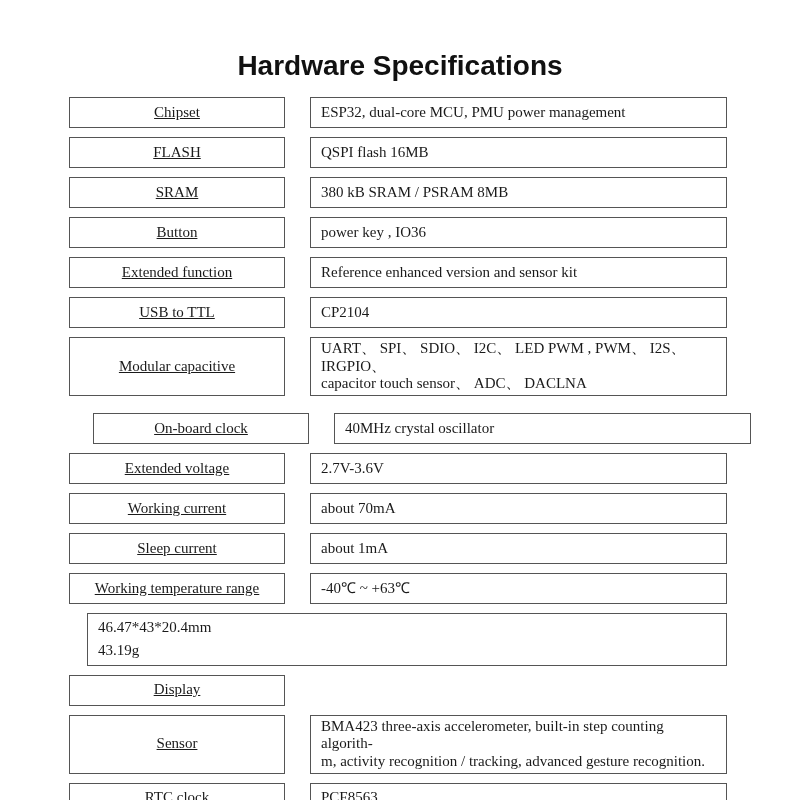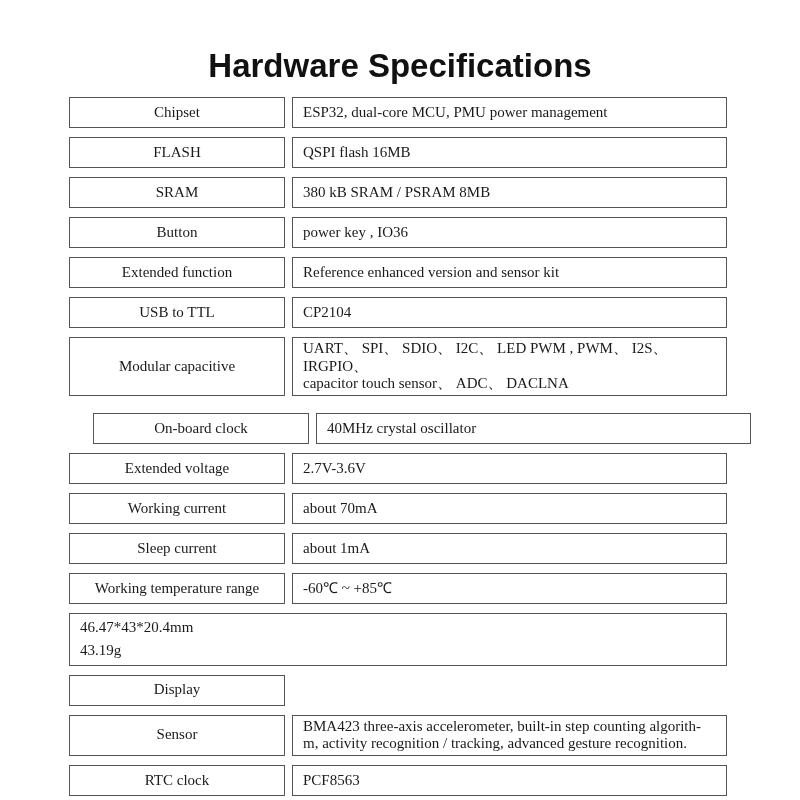--- a/index.html
+++ b/index.html
@@ -13,21 +13,21 @@
     overflow: hidden;
     font-family: "Liberation Serif", serif;
     color: #1a1a1a;
   }
   .page-title {
     margin: 0;
     padding-top: 50px;
     text-align: center;
     font-family: "Liberation Sans", sans-serif;
     font-weight: 700;
-    font-size: 33px;
+    font-size: 28px;
     line-height: 31px;
     color: #111111;
   }
   .spec-table {
     margin: 16px 0 0 69px;
     width: 658px;
   }
   .row {
     display: flex;
     gap: 7px;
@@ -43,27 +43,29 @@
     min-height: 31px;
   }
   .label {
     width: 216px;
     flex: 0 0 216px;
     display: flex;
     align-items: center;
     justify-content: center;
     text-align: center;
     padding: 2px 4px;
+    text-decoration: underline;
   }
   .value {
     flex: 1 1 auto;
     display: flex;
     align-items: center;
     padding: 2px 8px 2px 10px;
     white-space: pre-line;
+    margin-left: 18px;
   }
   .gap-above {
     margin-top: 17px;
     padding-left: 24px;
   }
   .row-tall .cell {
     min-height: 48px;
   }
   .row-tall .value {
     line-height: 1.55;
@@ -127,21 +129,21 @@
     <div class="cell value">about 70mA</div>
   </div>
 
   <div class="row">
     <div class="cell label">Sleep current</div>
     <div class="cell value">about 1mA</div>
   </div>
 
   <div class="row">
     <div class="cell label">Working temperature range</div>
-    <div class="cell value">-60℃ ~ +85℃</div>
+    <div class="cell value">-40℃ ~ +63℃</div>
   </div>
 
   <div class="row row-tall">
     <div class="cell value">46.47*43*20.4mm
 43.19g</div>
   </div>
 
   <div class="row">
     <div class="cell label">Display</div>
   </div>

